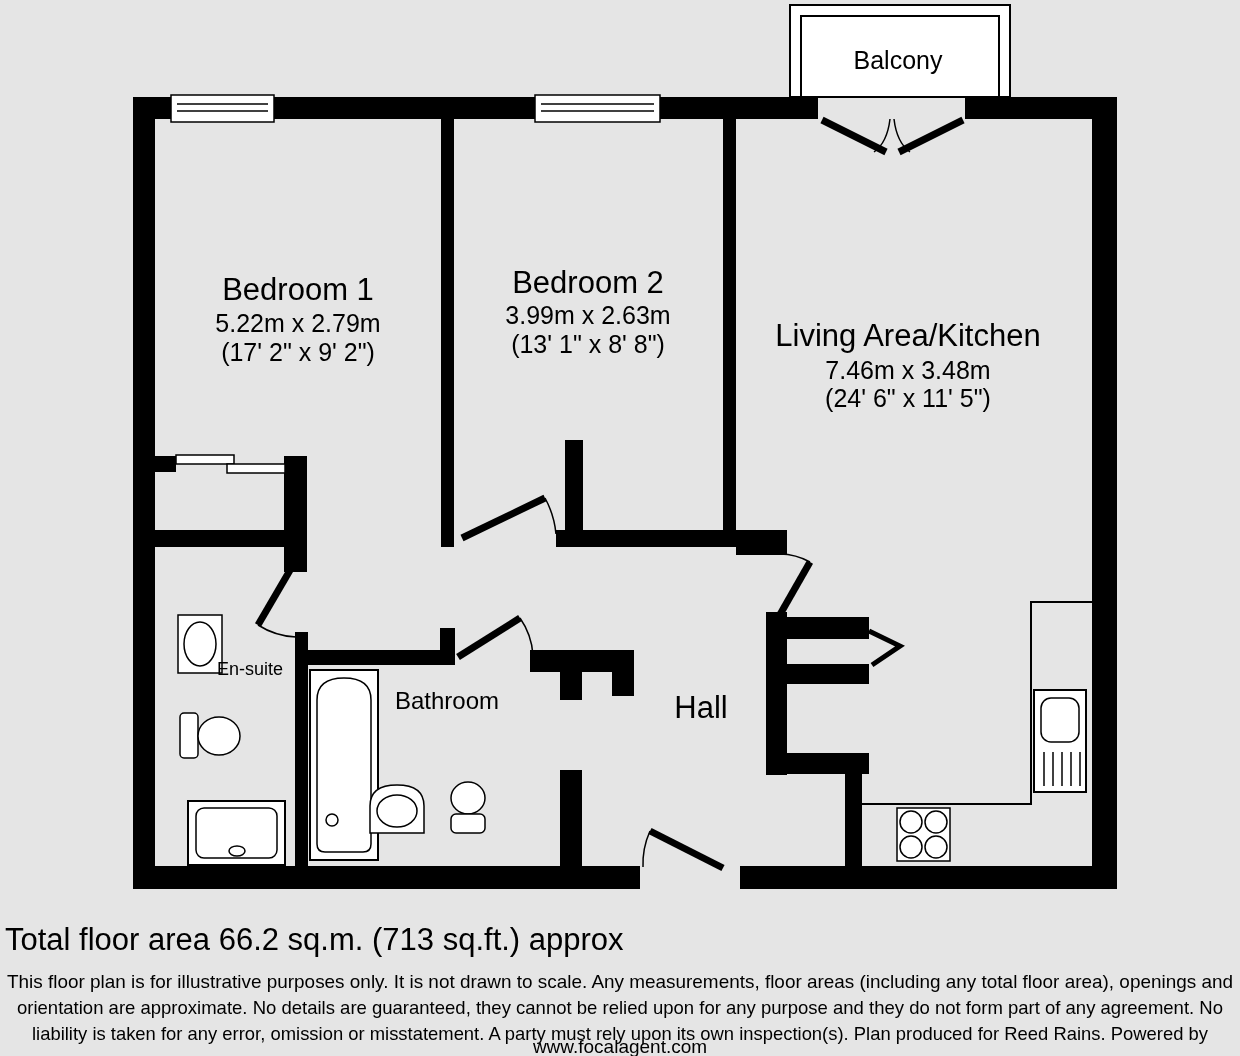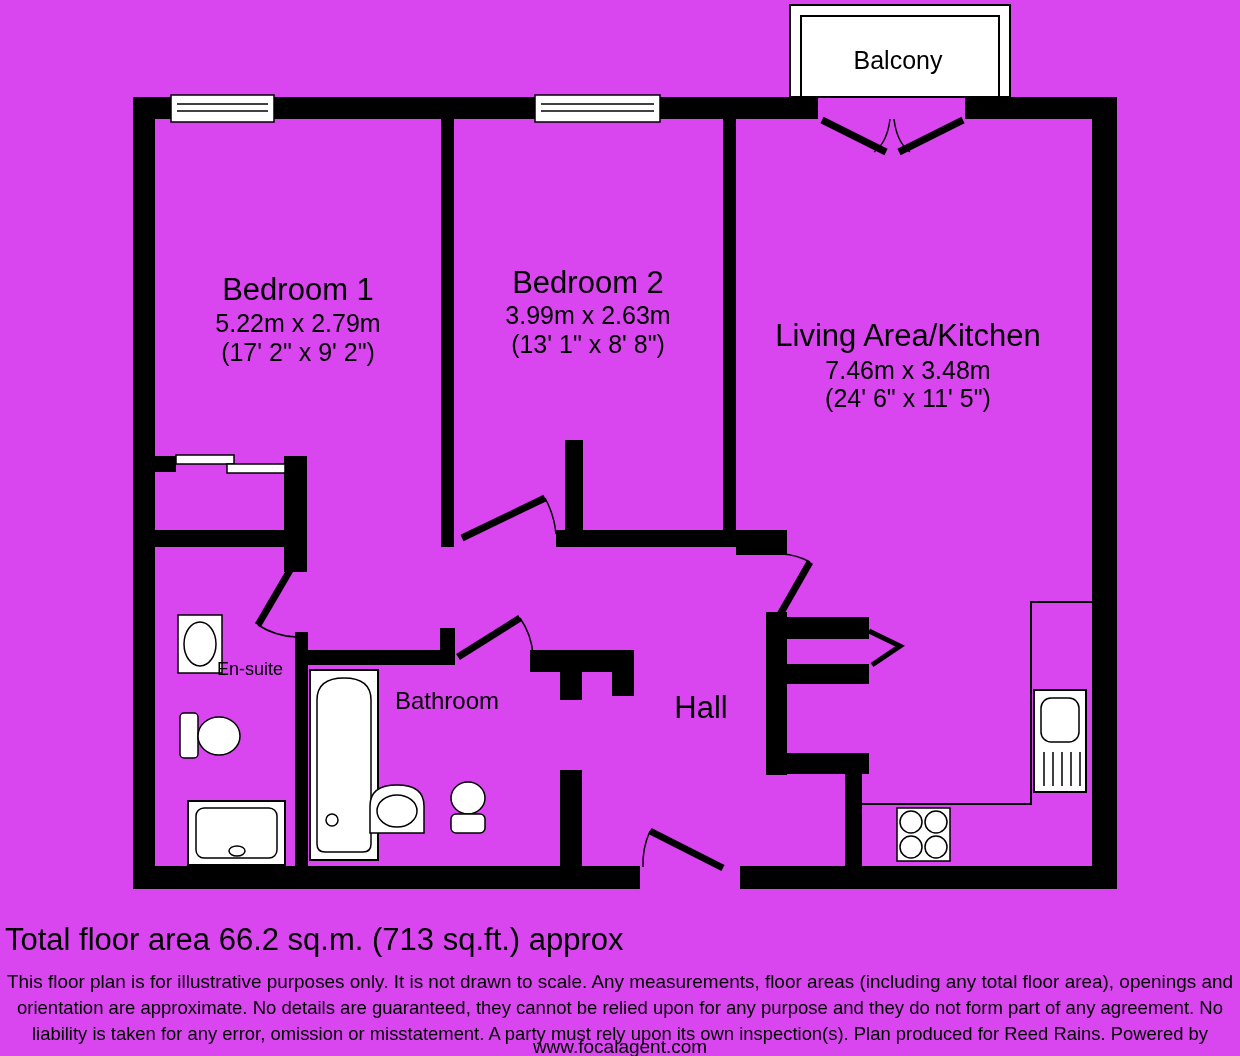--- a/index.html
+++ b/index.html
@@ -1,16 +1,16 @@
 <!DOCTYPE html>
 <html><head>
 <meta charset="utf-8">
 <style>
   html,body{margin:0;padding:0;background:#ffffff;}
-  .page{position:relative;width:1240px;height:1056px;background:#d946ef;overflow:hidden;
+  .page{position:relative;width:1240px;height:1056px;background:#e5e5e5;overflow:hidden;
         font-family:"Liberation Sans","DejaVu Sans",sans-serif;}
   svg text{font-family:"Liberation Sans","DejaVu Sans",sans-serif;fill:#000;}
   .room-name{font-size:31px;}
   .room-dim{font-size:25px;}
   .small-label{font-size:18px;}
   .mid-label{font-size:24px;}
   .hall-label{font-size:31px;}
   .balcony-label{font-size:25px;}
   .total-area{font-size:31px;}
   .disclaimer{font-size:19px;}

